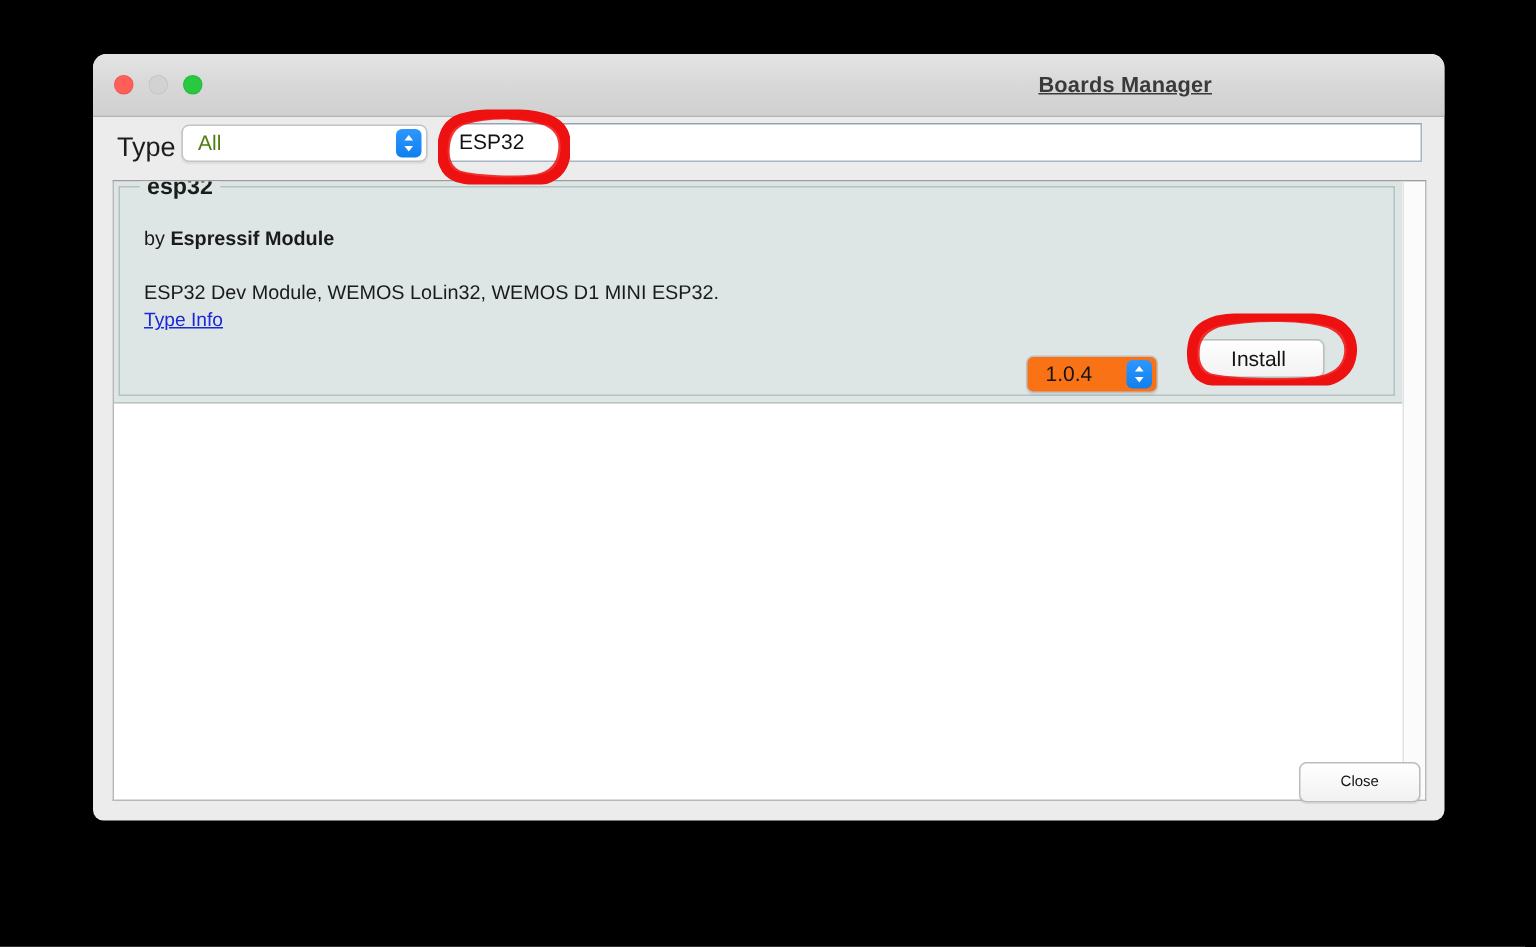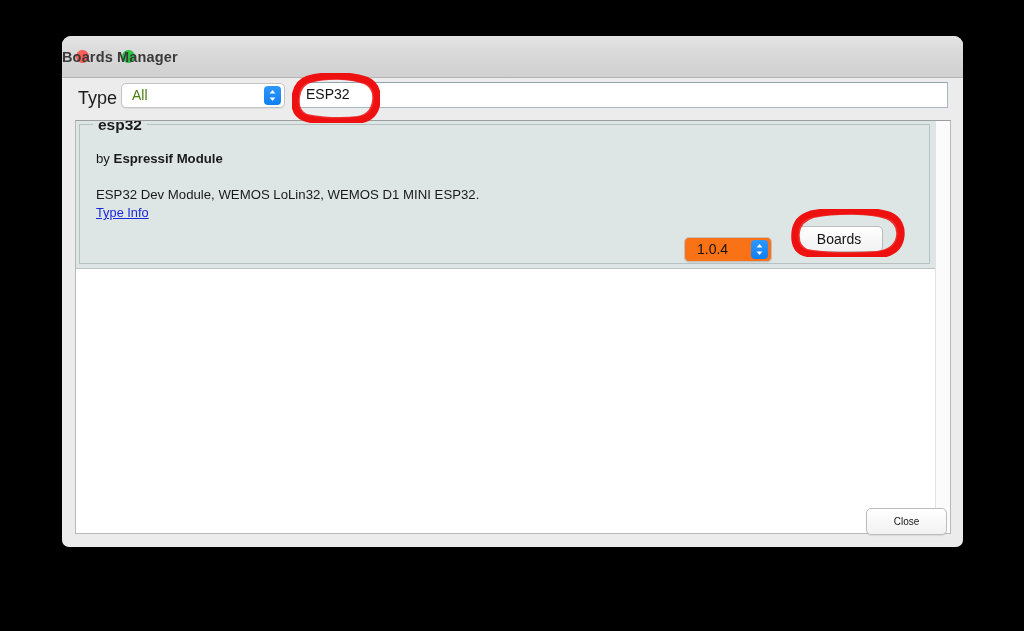--- a/index.html
+++ b/index.html
@@ -43,25 +43,26 @@
     top: 14px;
   }
   #tl-close   { left: 14px;  background: #ff5f57; box-shadow: inset 0 0 0 0.5px rgba(0,0,0,0.10); }
   #tl-min     { left: 37px;  background: #d2d2d2; box-shadow: inset 0 0 0 0.5px rgba(0,0,0,0.08); }
   #tl-zoom    { left: 60px;  background: #28c840; box-shadow: inset 0 0 0 0.5px rgba(0,0,0,0.10); }
   #window-title {
     position: absolute;
     left: 0; top: 0;
     width: 746px; height: 42px;
     line-height: 42px;
-    text-align: left;
+    text-align: right;
     font-size: 14.5px;
     font-weight: bold;
     color: #3a3a3a;
     letter-spacing: 0.15px;
+    text-decoration: underline;
   }
 
   
   #toolbar {
     position: absolute;
     left: 0; top: 42px;
     width: 901px; height: 40px;
   }
   #type-label {
     position: absolute;
@@ -282,21 +283,21 @@
           <div id="version-select">
             <span id="version-value">1.0.4</span>
             <span class="stepper-box" id="version-stepper">
               <svg width="17" height="19" viewBox="0 0 17 19">
                 <path d="M8.5 4 L5.6 7.6 L11.4 7.6 Z" fill="#ffffff"></path>
                 <path d="M8.5 15 L5.6 11.4 L11.4 11.4 Z" fill="#ffffff"></path>
               </svg>
             </span>
           </div>
 
-          <div id="install-button">Boards</div>
+          <div id="install-button">Install</div>
         </div>
       </div>
 
       <div id="scroll-track"></div>
     </div>
 
     <div id="close-button">Close</div>
 
   </div>
 

